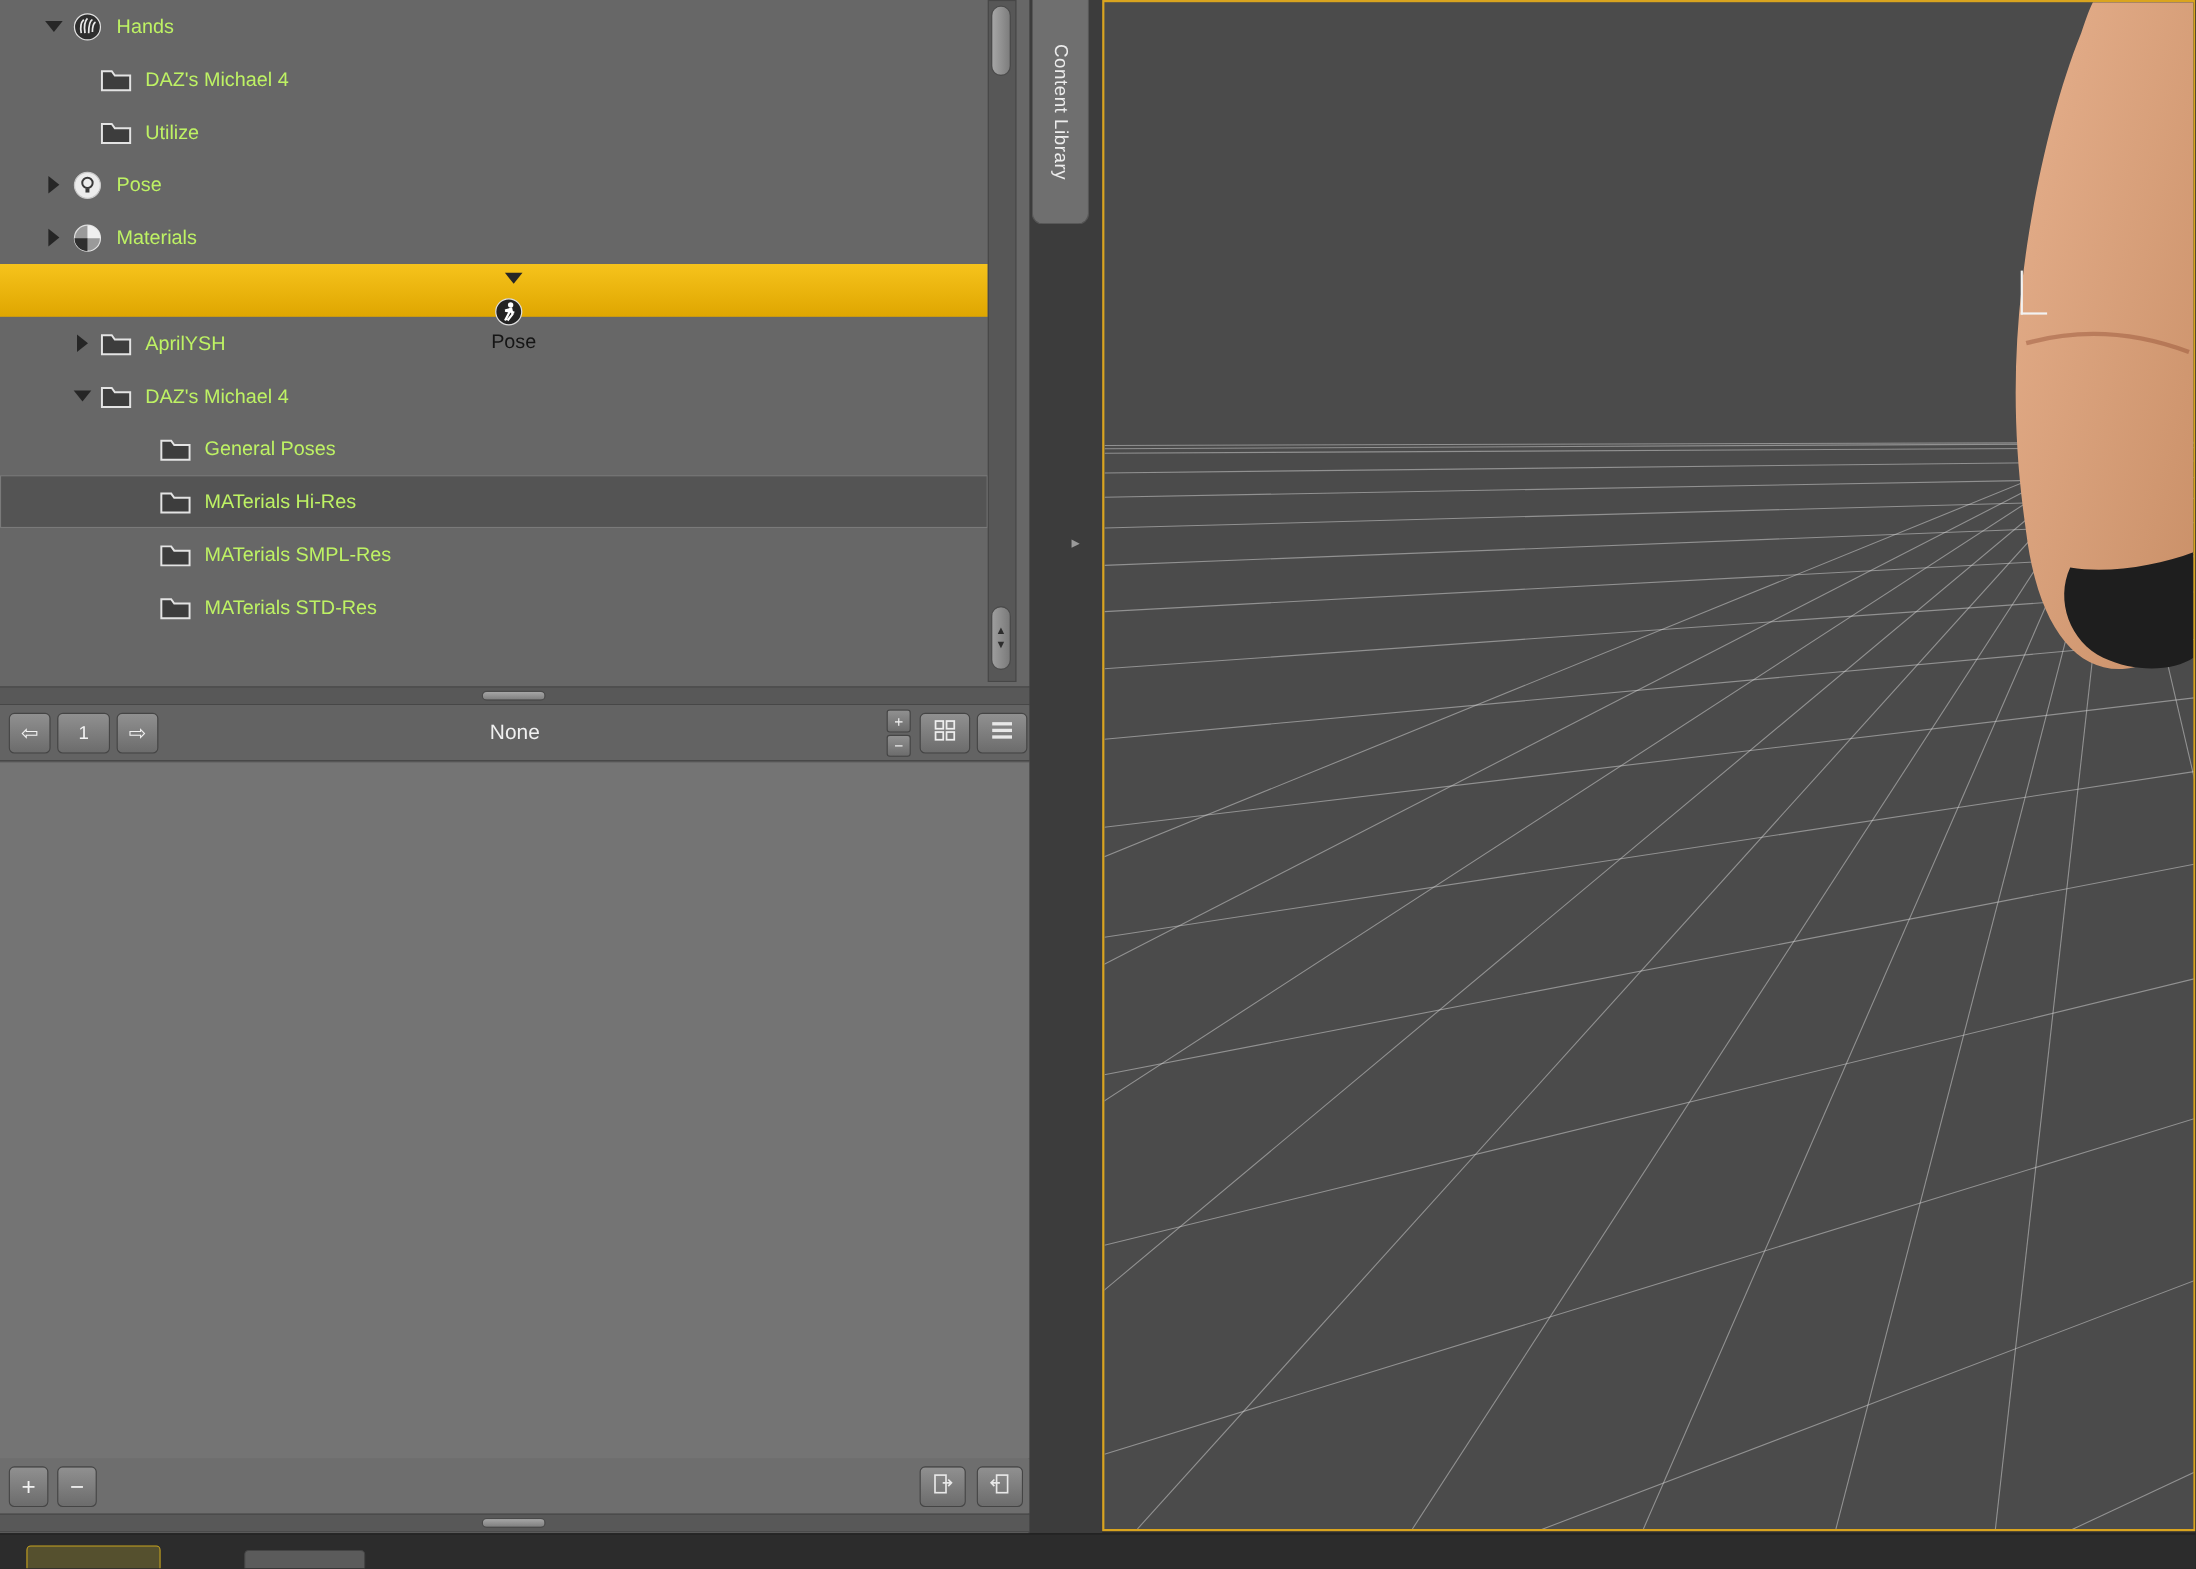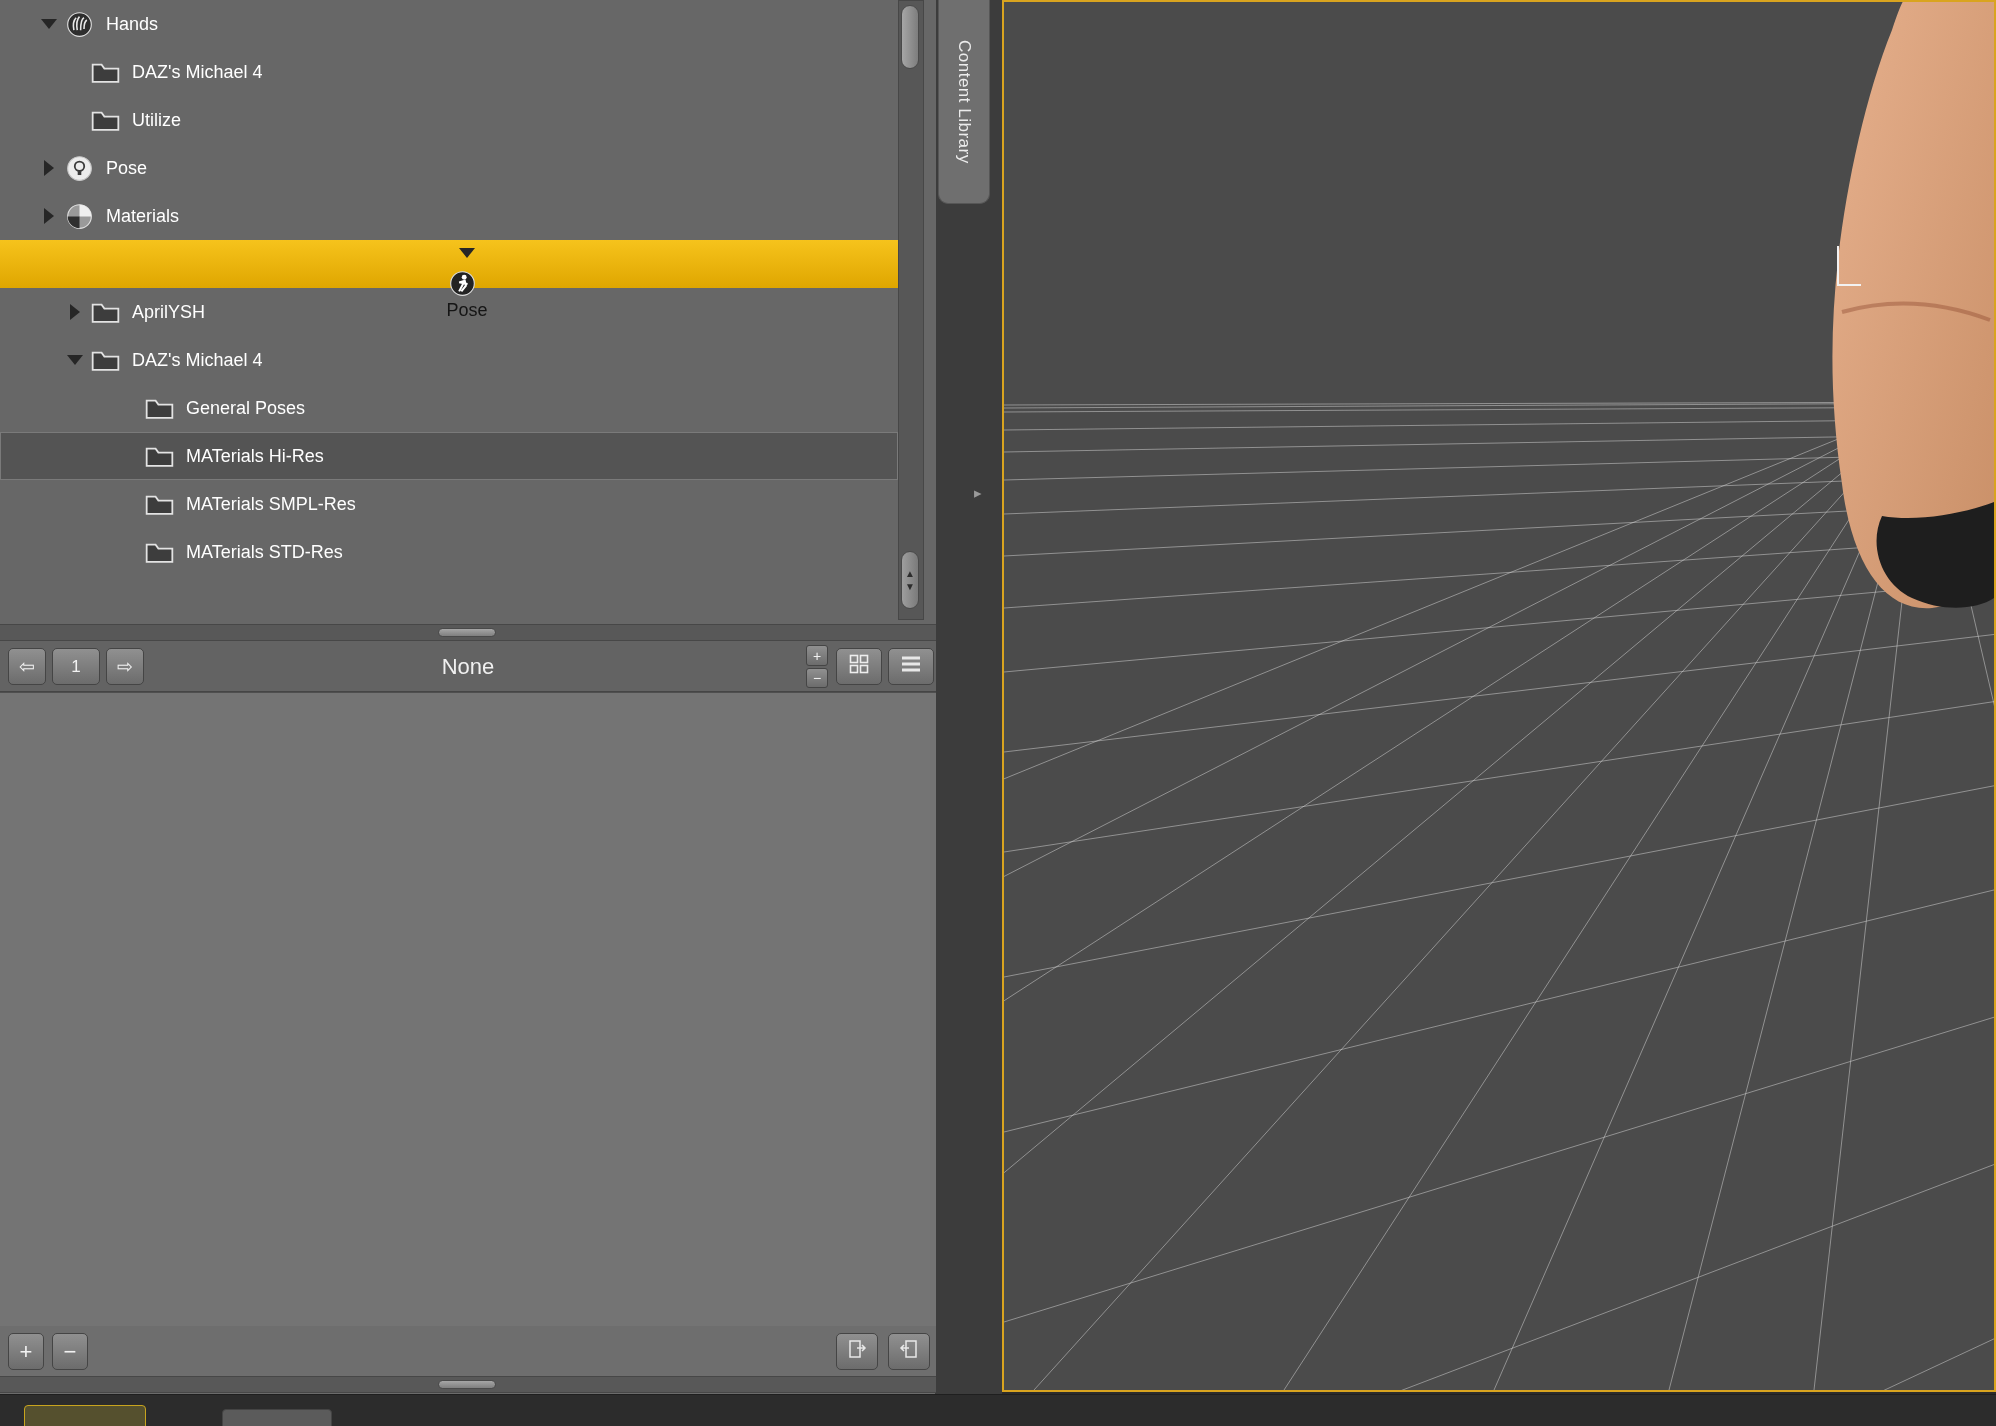--- a/index.html
+++ b/index.html
@@ -2,21 +2,21 @@
 <html><head>
 <meta charset="utf-8">
 <style>
   html,body{margin:0;padding:0;background:#2c2c2c;font-family:"Liberation Sans",sans-serif;}
   .screen{position:relative;width:1996px;height:1426px;overflow:hidden;background:#2c2c2c;}
 
   
   .left-panel{position:absolute;left:0;top:0;width:936px;height:1394px;background:#6b6b6b;border-right:1px solid #3a3a3a;box-sizing:border-box;}
 
   .tree{position:absolute;left:0;top:0;width:936px;height:624px;background:#676767;overflow:hidden;}
-  .tree-row{position:relative;height:48px;width:898px;display:flex;align-items:center;color:#ffffff;font-size:18px;box-sizing:border-box;}
+  .tree-row{position:relative;height:48px;width:898px;display:flex;align-items:center;color:#bef264;font-size:18px;box-sizing:border-box;}
   .tree-row.lvl0{padding-left:36px;}
   .tree-row.lvl1{padding-left:62px;}
   .tree-row.lvl2{padding-left:116px;}
   .tree-row.selected{background:linear-gradient(#f6c31c,#dfa600);color:#151515;flex-direction:column;}
   .tree-row.current{background:#545454;outline:1px solid #7a7a7a;outline-offset:-1px;}
   .exp{width:26px;height:48px;display:flex;align-items:center;justify-content:center;flex:0 0 26px;}
   .exp.down::after{content:"";width:0;height:0;border-left:8px solid transparent;border-right:8px solid transparent;border-top:10px solid #262626;}
   .exp.right::after{content:"";width:0;height:0;border-top:8px solid transparent;border-bottom:8px solid transparent;border-left:10px solid #262626;}
   .row-icon{width:34px;height:30px;margin-right:10px;display:flex;align-items:center;justify-content:center;flex:0 0 34px;}
   .row-label{white-space:nowrap;}
@@ -24,21 +24,21 @@
   
   .vscroll{position:absolute;left:898px;top:0;width:26px;height:620px;background:#575757;border:1px solid #474747;box-sizing:border-box;}
   .vthumb{position:absolute;left:2px;top:4px;width:18px;height:64px;background:linear-gradient(90deg,#a6a6a6,#7d7d7d);border:1px solid #4a4a4a;border-radius:9px;box-sizing:border-box;}
   .varrows{position:absolute;left:2px;top:550px;width:18px;height:58px;background:linear-gradient(90deg,#9e9e9e,#7a7a7a);border:1px solid #4a4a4a;border-radius:9px;box-sizing:border-box;display:flex;flex-direction:column;align-items:center;justify-content:center;color:#2d2d2d;font-size:10px;line-height:13px;}
   .hscroll{position:absolute;left:0;width:936px;height:17px;background:#585858;border-top:1px solid #474747;border-bottom:1px solid #474747;box-sizing:border-box;}
   .hthumb{position:absolute;left:438px;top:3px;width:58px;height:9px;background:linear-gradient(#a6a6a6,#7f7f7f);border:1px solid #4a4a4a;border-radius:5px;box-sizing:border-box;}
 
   
   .pager{position:absolute;left:0;top:641px;width:936px;height:51px;background:#636363;border-bottom:1px solid #454545;box-sizing:border-box;}
   .pbtn{position:absolute;top:7px;height:37px;border-radius:5px;background:linear-gradient(#909090,#6c6c6c);border:1px solid #454545;color:#f2f2f2;display:flex;align-items:center;justify-content:center;box-sizing:border-box;font-size:19px;}
-  .none-label{position:absolute;left:0;top:0;width:936px;height:51px;line-height:51px;text-align:center;color:#f0f0f0;font-size:22px;pointer-events:none;}
+  .none-label{position:absolute;left:0;top:0;width:936px;height:51px;line-height:51px;text-align:center;color:#f0f0f0;font-size:19px;pointer-events:none;}
   .minibtn{position:absolute;border-radius:3px;background:linear-gradient(#909090,#6c6c6c);border:1px solid #454545;color:#f2f2f2;display:flex;align-items:center;justify-content:center;box-sizing:border-box;font-size:14px;line-height:1;}
 
   
   .content-area{position:absolute;left:0;top:692px;width:936px;height:634px;background:#747474;border-top:1px solid #4f4f4f;box-sizing:border-box;}
   .btoolbar{position:absolute;left:0;top:1326px;width:936px;height:50px;background:#6e6e6e;}
   .tbtn{position:absolute;top:7px;height:37px;border-radius:5px;background:linear-gradient(#909090,#6c6c6c);border:1px solid #454545;color:#f2f2f2;display:flex;align-items:center;justify-content:center;box-sizing:border-box;font-size:22px;}
 
   
   .dock-strip{position:absolute;left:936px;top:0;width:66px;height:1394px;background:#3c3c3c;}
   .cl-tab{position:absolute;left:2px;top:0;width:52px;height:204px;background:#6f6f6f;border:1px solid #565656;border-top:none;border-radius:0 0 10px 10px;display:flex;align-items:center;justify-content:center;box-sizing:border-box;}

